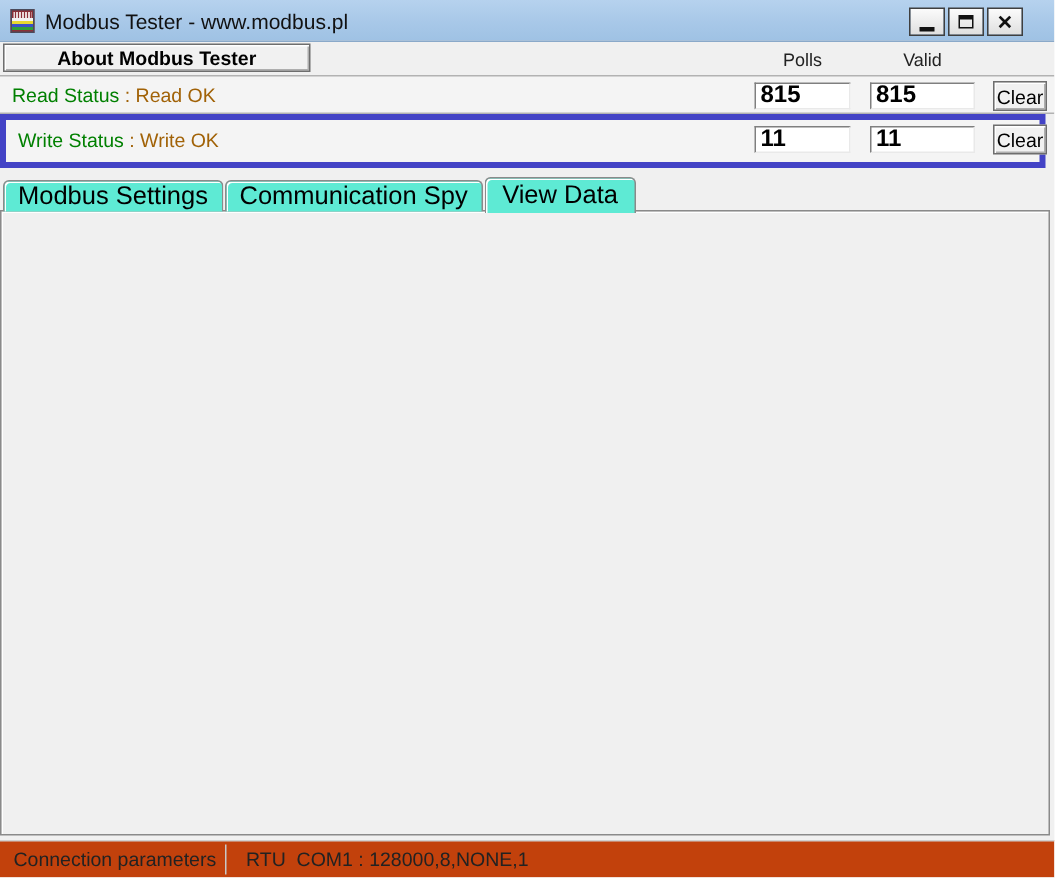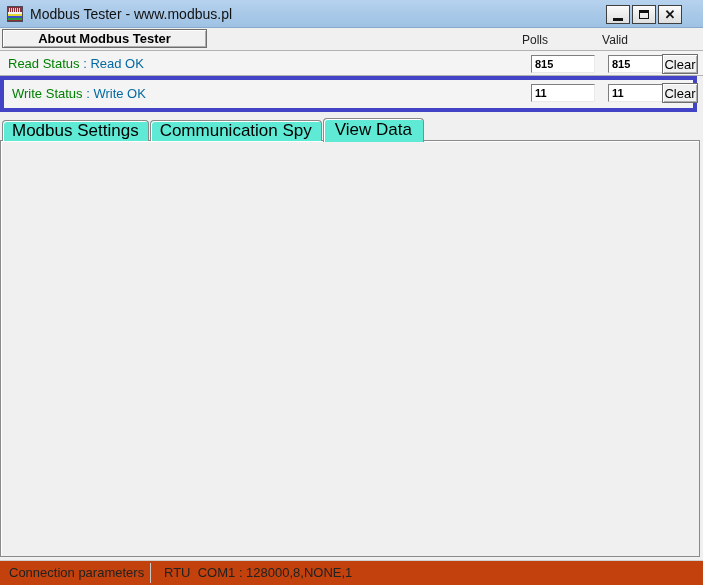--- a/index.html
+++ b/index.html
@@ -37,32 +37,32 @@
   
   .btn95 {
     background:#f1f1f1; border:1px solid #6e6e6e;
     box-shadow: inset 1px 1px 0 #ffffff, inset -1px -1px 0 #aeaeae;
     font-size:13px; color:#000; text-align:center; cursor:default;
     display:flex; align-items:center; justify-content:center;
     font-family:"Liberation Sans", sans-serif;
   }
   .tbox {
     background:#fff; border:1px solid; border-color:#7f7f7f #e9e9e9 #e9e9e9 #7f7f7f;
-    font-weight:bold; font-size:11px; padding:0 3px; color:#000;
-    font-family:"Liberation Sans", sans-serif; outline:none;margin-left:28px;
+    font-weight:bold; font-size:16px; padding:0 3px; color:#000;
+    font-family:"Liberation Sans", sans-serif; outline:none;
   }
   
   .col-head { position:absolute; font-size:12px; color:#222; text-align:center; }
   .row-panel {
     position:absolute; left:0; width:703px; height:26px;
     background:#f4f4f4; border-top:1px solid #b2b2b2; border-bottom:1px solid #b2b2b2;
   }
   .row-label { position:absolute; left:8px; top:0; height:100%; line-height:25px; font-size:13px; }
   .row-label b { color: var(--green); font-weight:normal; }
-  .row-label span { color:#0369a1; }
+  .row-label span { color:#a16207; }
   .write-wrap {
     position:absolute; left:0; top:76px; width:697px; height:36px;
     border:4px solid var(--hblue); background:#f4f4f4;
   }
   
   .tabstrip { position:absolute; left:2px; top:117px; height:24px; display:flex; align-items:flex-end; z-index:3; }
   .tab {
     height:21px; line-height:20px; padding:0 9px; font-size:17px; color:#000;
     background:#5eead4; border:1px solid #8a8a8a; border-bottom:none;
     border-radius:4px 4px 0 0; box-shadow: inset 1px 1px 0 #fff; margin-right:1px; cursor:default;

